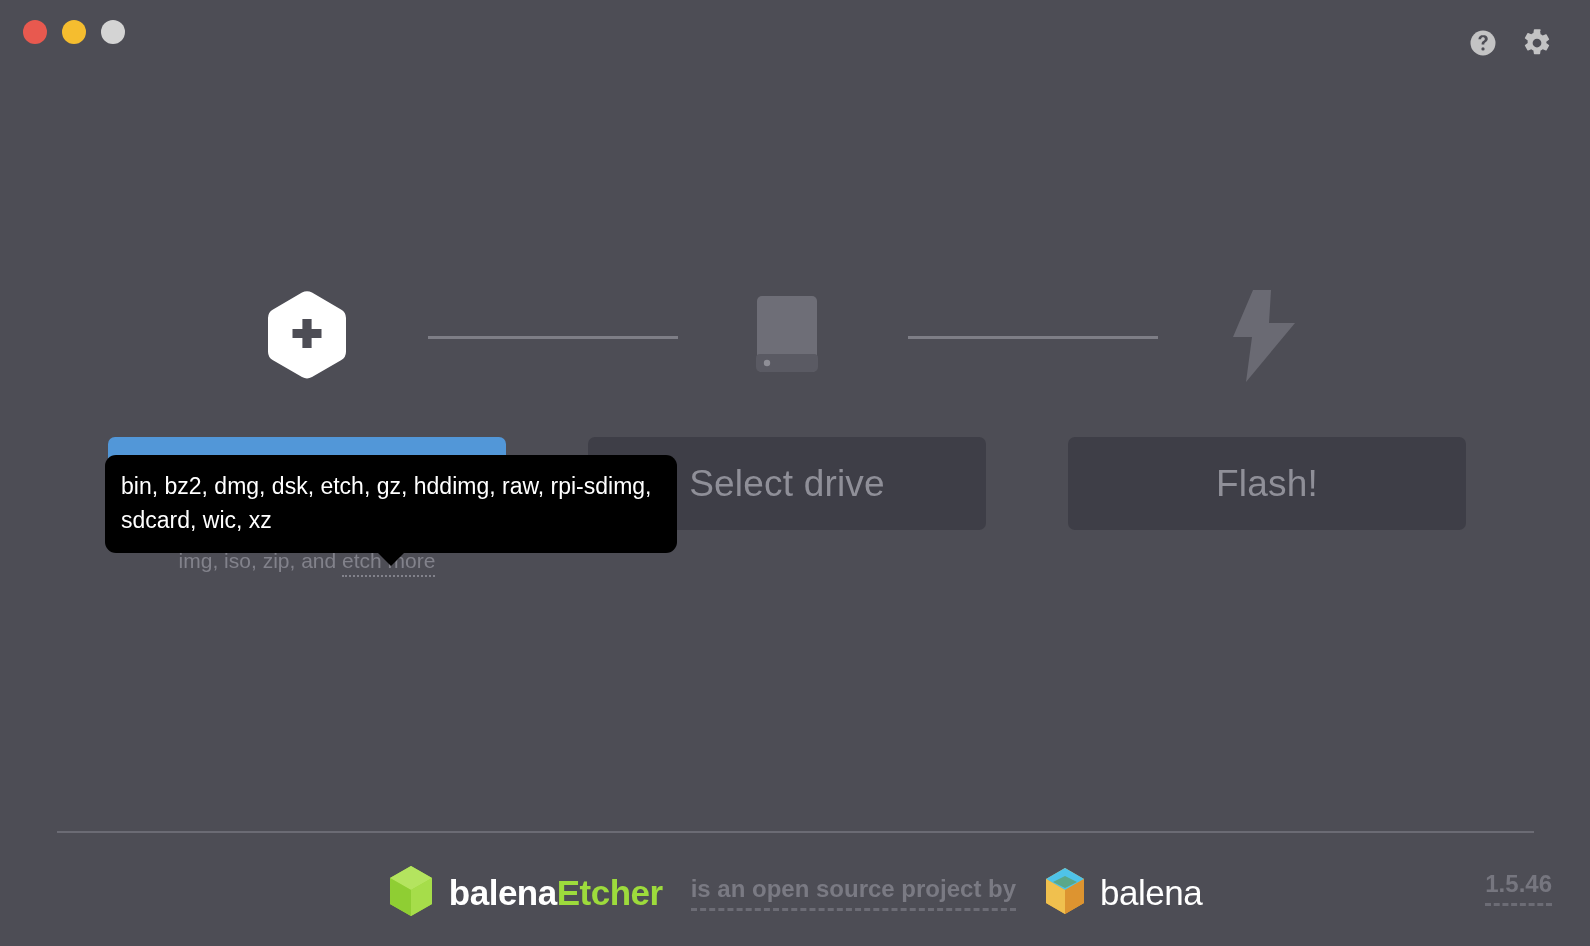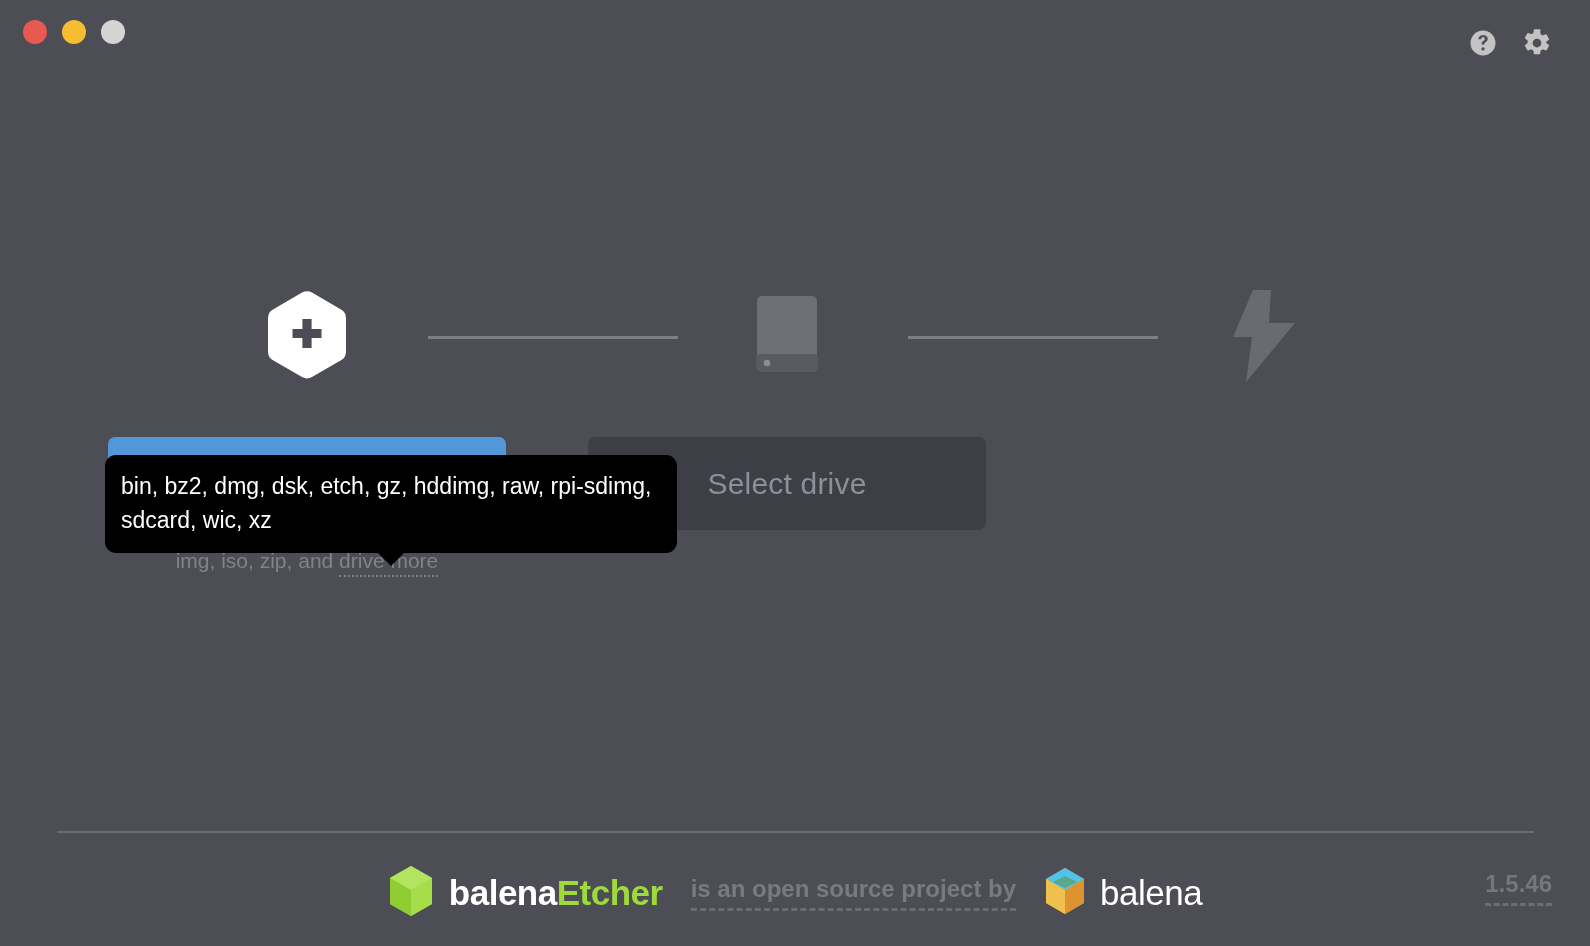--- a/index.html
+++ b/index.html
@@ -94,21 +94,21 @@
 
   
   .step-button {
     position: absolute;
     top: 437px;
     width: 398px;
     height: 93px;
     border: none;
     border-radius: 7px;
     font-family: "Liberation Sans", sans-serif;
-    font-size: 30px;
+    font-size: 37px;
     letter-spacing: 0.2px;
     display: flex;
     align-items: center;
     justify-content: center;
     outline: none;
   }
 
   .btn-select-image {
     left: 108px;
     background: #5297d8;
@@ -299,23 +299,24 @@
       </span>
     </div>
 
     <div class="connector connector-1"></div>
     <div class="connector connector-2"></div>
 
     <button class="step-button btn-select-image">Select image</button>
 
     <button class="step-button btn-select-drive">Select drive</button>
 
+    <button class="step-button btn-flash">Flash!</button>
 
     <div class="sub-caption">
-      <span>img, iso, zip, and </span><span class="many-more">drive more</span>
+      <span>img, iso, zip, and </span><span class="many-more">etch more</span>
     </div>
 
     <div class="tooltip">
       <span>bin, bz2, dmg, dsk, etch, gz, hddimg, raw, rpi-sdimg, sdcard, wic, xz</span>
       <span class="tooltip-arrow"></span>
     </div>
 
   </div>
 
   <div class="footer-divider"></div>

